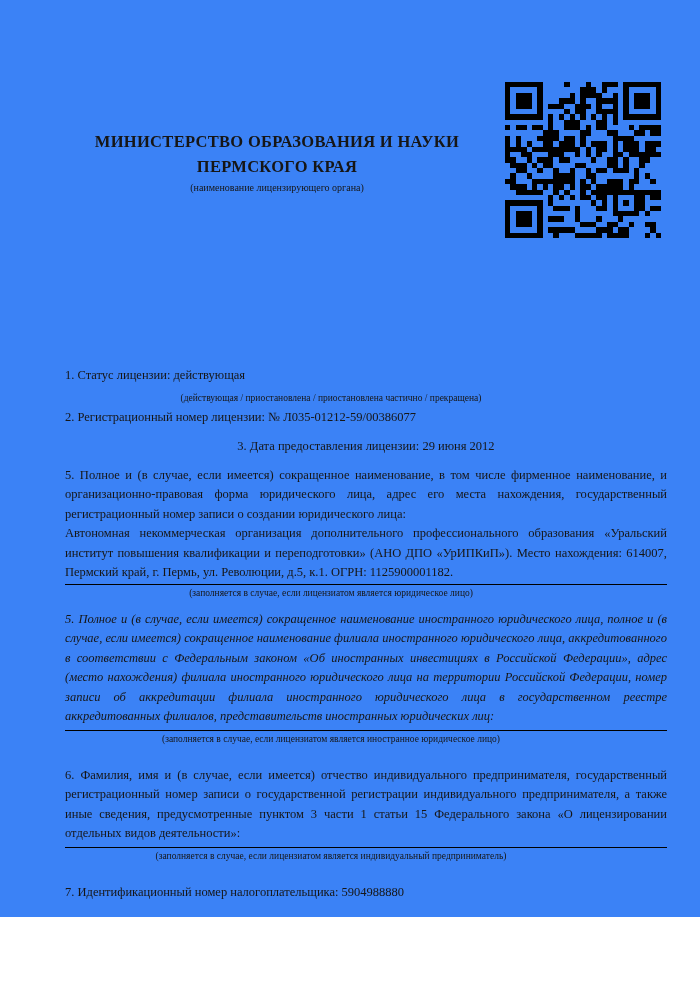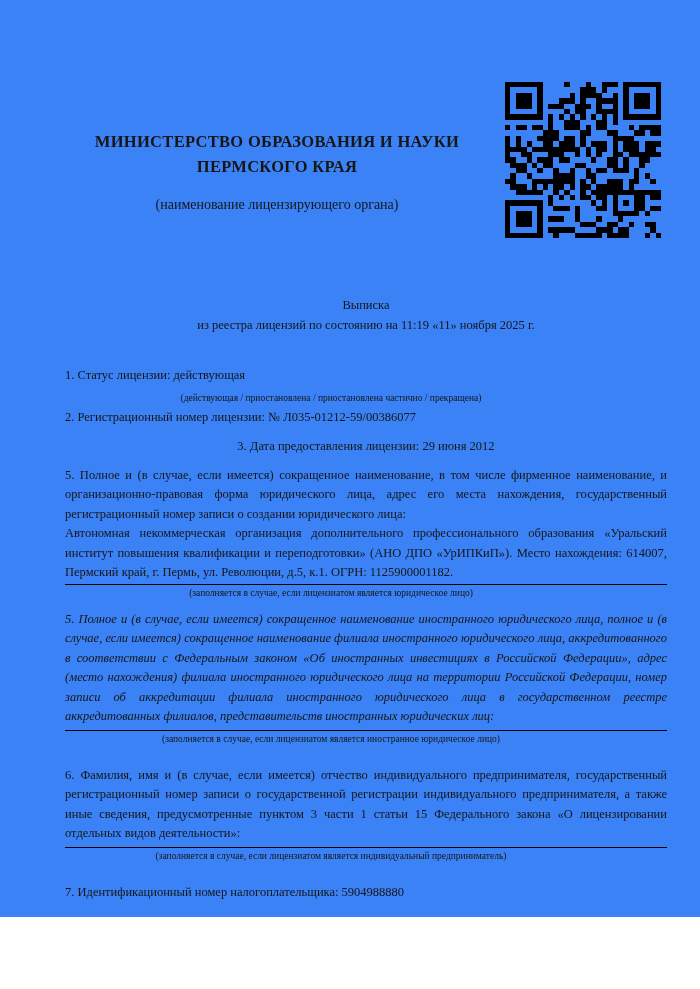--- a/index.html
+++ b/index.html
@@ -22,22 +22,22 @@
     width: 424px;
     text-align: center;
   }
   .ministry-line {
     font-weight: bold;
     font-size: 16.5px;
     line-height: 25px;
     letter-spacing: 0.3px;
   }
   .ministry-caption {
-    margin-top: 20px;
-    font-size: 14px;
+    margin-top: 3px;
+    font-size: 10px;
     line-height: 12px;
   }
 
   
   .qr {
     position: absolute;
     left: 505px;
     top: 82px;
     width: 156px;
     height: 156px;
@@ -532,24 +532,20 @@
       <rect x="16" y="28" width="1" height="1" fill="#000000"></rect>
       <rect x="17" y="28" width="1" height="1" fill="#000000"></rect>
       <rect x="19" y="28" width="1" height="1" fill="#000000"></rect>
       <rect x="20" y="28" width="1" height="1" fill="#000000"></rect>
       <rect x="21" y="28" width="1" height="1" fill="#000000"></rect>
       <rect x="22" y="28" width="1" height="1" fill="#000000"></rect>
       <rect x="26" y="28" width="1" height="1" fill="#000000"></rect>
       <rect x="28" y="28" width="1" height="1" fill="#000000"></rect>
     </svg>
 
-  <div class="doc-title">
-    <div>Выписка</div>
-    <div>из реестра лицензий по состоянию на 11:19 «11» ноября 2025 г.</div>
-  </div>
 
   <div class="content">
 
     <div class="line item1">1. Статус лицензии: действующая</div>
     <div class="note n1">(действующая / приостановлена / приостановлена частично / прекращена)</div>
 
     <div class="line item2">2. Регистрационный номер лицензии: № Л035-01212-59/00386077</div>
 
     <div class="line item3">3. Дата предоставления лицензии: 29 июня 2012</div>
 

